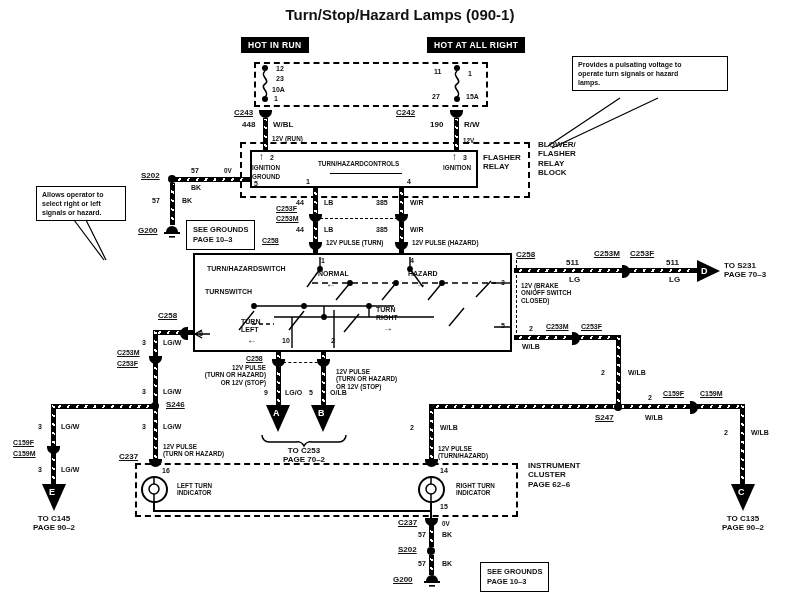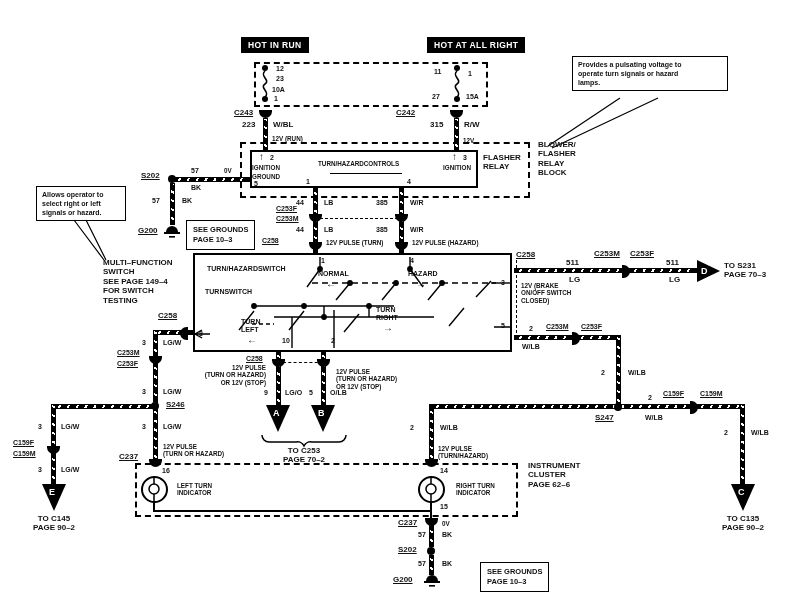--- a/index.html
+++ b/index.html
@@ -37,20 +37,21 @@
   .tl{position:absolute;color:#fff;font-weight:bold;font-size:9px;z-index:3}
   .lamp{position:absolute;width:27px;height:27px;border:2.6px solid #000;border-radius:50%;background:#fff}
   svg{position:absolute;overflow:visible}
   .arrow-glyph{position:absolute;font-weight:bold;font-size:10px}
 </style>
 </head>
 <body>
 
 <div class="canvas">
 
+  <div class="title">Turn/Stop/Hazard Lamps (090-1)</div>
 
   <div class="bb" style="left:241px;top:37px">HOT IN RUN</div>
   <div class="bb" style="left:427px;top:37px">HOT AT ALL RIGHT</div>
 
   <div class="dbox" style="left:254px;top:62px;width:234px;height:45px"></div>
 
   <svg style="left:258px;top:64px" width="14" height="40">
     <circle cx="7" cy="4" r="3" fill="#000"></circle>
     <path d="M7 7 C1 12 13 16 7 20 C1 24 13 28 7 33" fill="none" stroke="#000" stroke-width="1.6"></path>
     <circle cx="7" cy="35" r="3" fill="#000"></circle>
@@ -66,28 +67,28 @@
     <circle cx="7" cy="35" r="3" fill="#000"></circle>
   </svg>
   <div class="t t7" style="left:434px;top:68px">11</div>
   <div class="t t7" style="left:468px;top:70px">1</div>
   <div class="t t7" style="left:432px;top:93px">27</div>
   <div class="t t7" style="left:466px;top:93px">15A</div>
 
   <div class="t u" style="left:234px;top:108px">C243</div>
   <div class="conn" style="left:259px;top:110px"></div>
   <div class="wv" style="left:263px;top:118px;height:34px"></div>
-  <div class="t" style="left:242px;top:120px">223</div>
+  <div class="t" style="left:242px;top:120px">448</div>
   <div class="t" style="left:273px;top:120px">W/BL</div>
   <div class="t t6" style="left:272px;top:135px">12V (RUN)</div>
 
   <div class="t u" style="left:396px;top:108px">C242</div>
   <div class="conn" style="left:450px;top:110px"></div>
   <div class="wv" style="left:454px;top:118px;height:34px"></div>
-  <div class="t" style="left:430px;top:120px">315</div>
+  <div class="t" style="left:430px;top:120px">190</div>
   <div class="t" style="left:464px;top:120px">R/W</div>
   <div class="t t6" style="left:463px;top:137px">12V</div>
 
 
   <div class="note" style="left:572px;top:56px;width:156px">Provides a pulsating voltage to
 operate turn signals or hazard
 lamps.</div>
   <svg style="left:540px;top:98px" width="130" height="52">
     <path d="M80 0 L8 48 M118 0 L12 50" stroke="#000" stroke-width="1.2" fill="none"></path>
   </svg>
@@ -134,25 +135,20 @@
 
   <div class="refbox" style="left:186px;top:220px">SEE GROUNDS
 PAGE 10–3</div>
 
   <div class="note" style="left:36px;top:186px;width:90px">Allows operator to
 select right or left
 signals or hazard.</div>
   <svg style="left:60px;top:220px" width="50" height="42">
     <path d="M14 0 L44 40 M26 0 L46 40" stroke="#000" stroke-width="1.2" fill="none"></path>
   </svg>
-  <div class="t" style="left:103px;top:258px">MULTI–FUNCTION
-SWITCH
-SEE PAGE 149–4
-FOR SWITCH
-TESTING</div>
 
   <div class="wv" style="left:313px;top:188px;height:65px"></div>
   <div class="t t7" style="left:296px;top:199px">44</div>
   <div class="t t7" style="left:324px;top:199px">LB</div>
   <div class="t t7 u" style="left:276px;top:205px">C253F</div>
   <div class="t t7 u" style="left:276px;top:215px">C253M</div>
   <div class="dh" style="left:315px;top:218px;width:88px"></div>
   <div class="conn" style="left:309px;top:214px"></div>
   <div class="t t7" style="left:296px;top:226px">44</div>
   <div class="t t7" style="left:324px;top:226px">LB</div>

